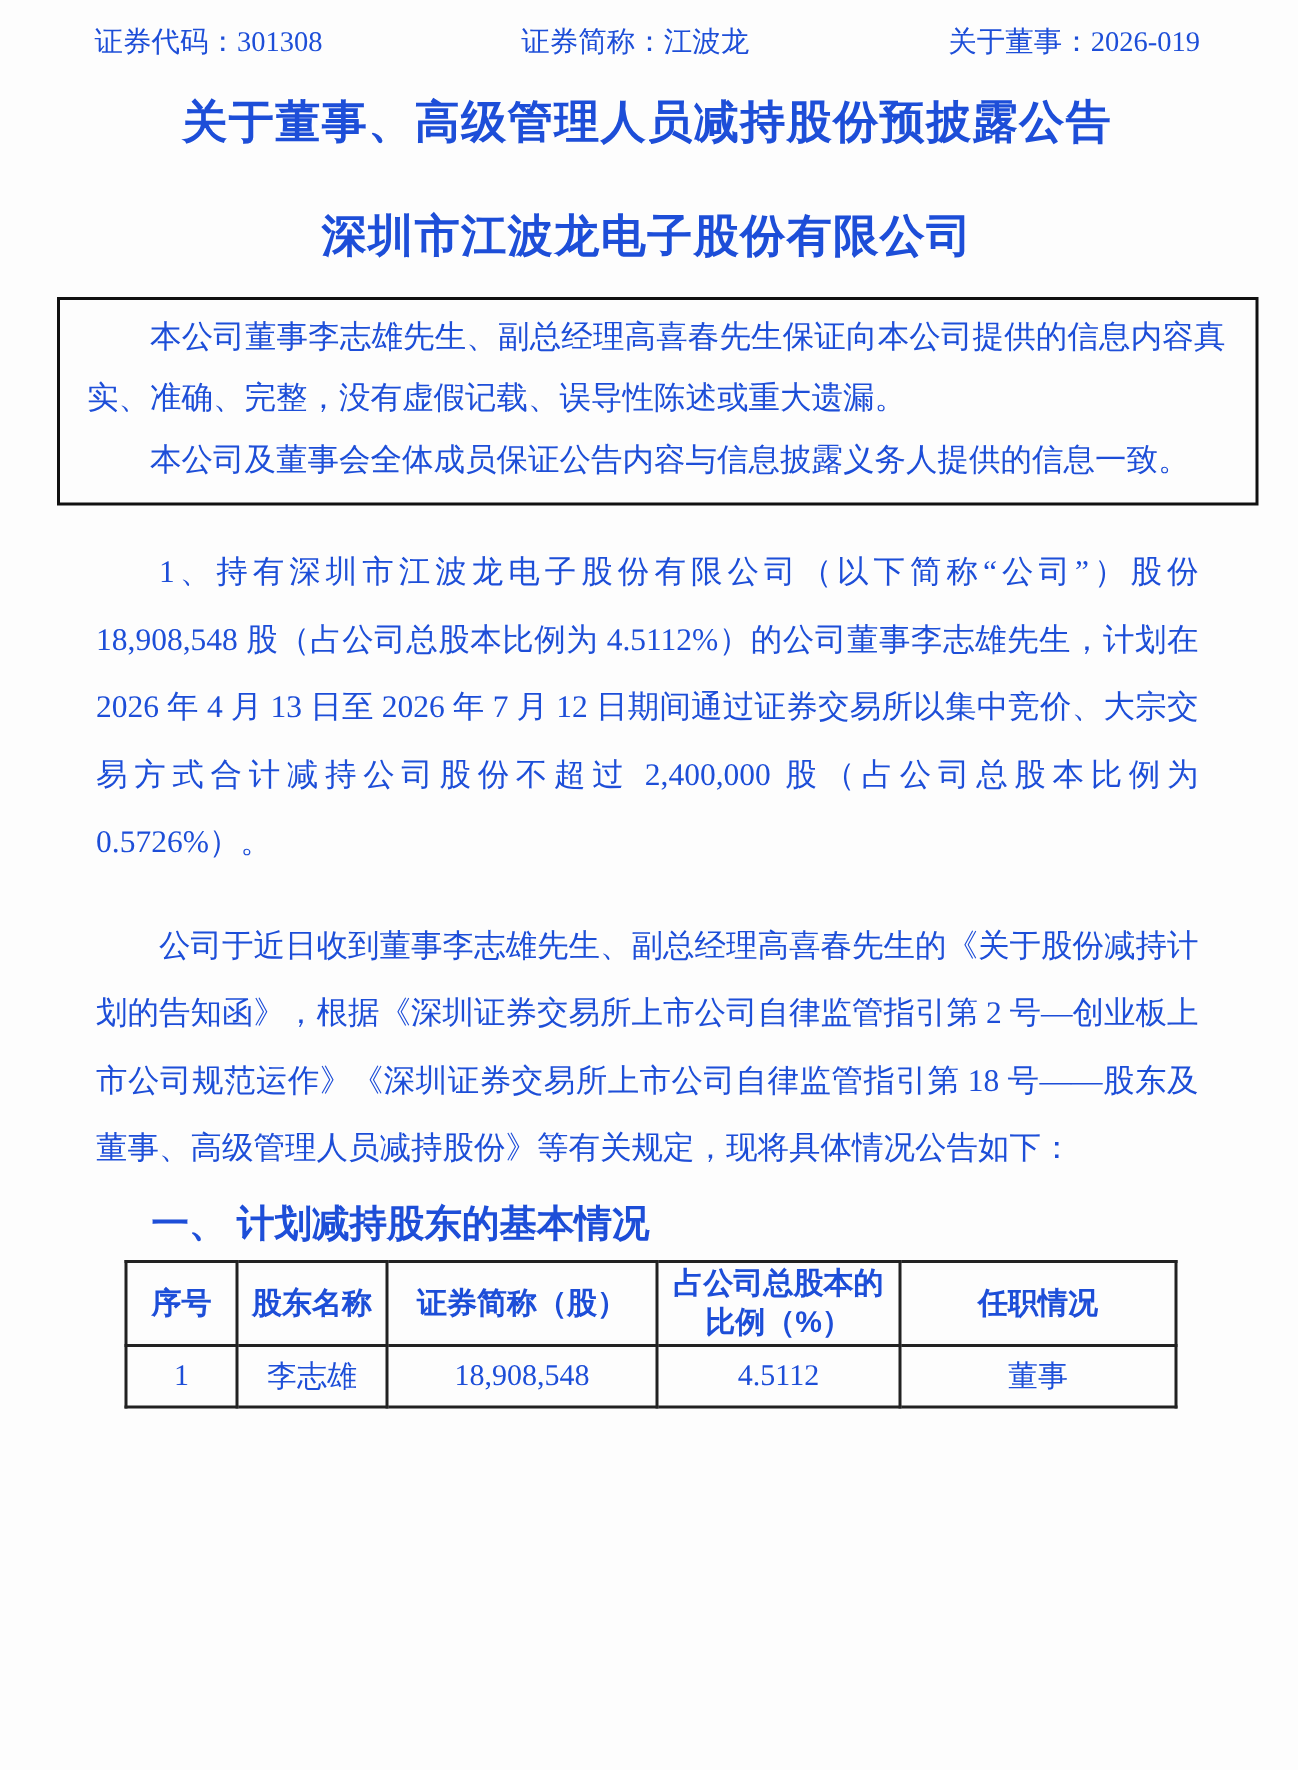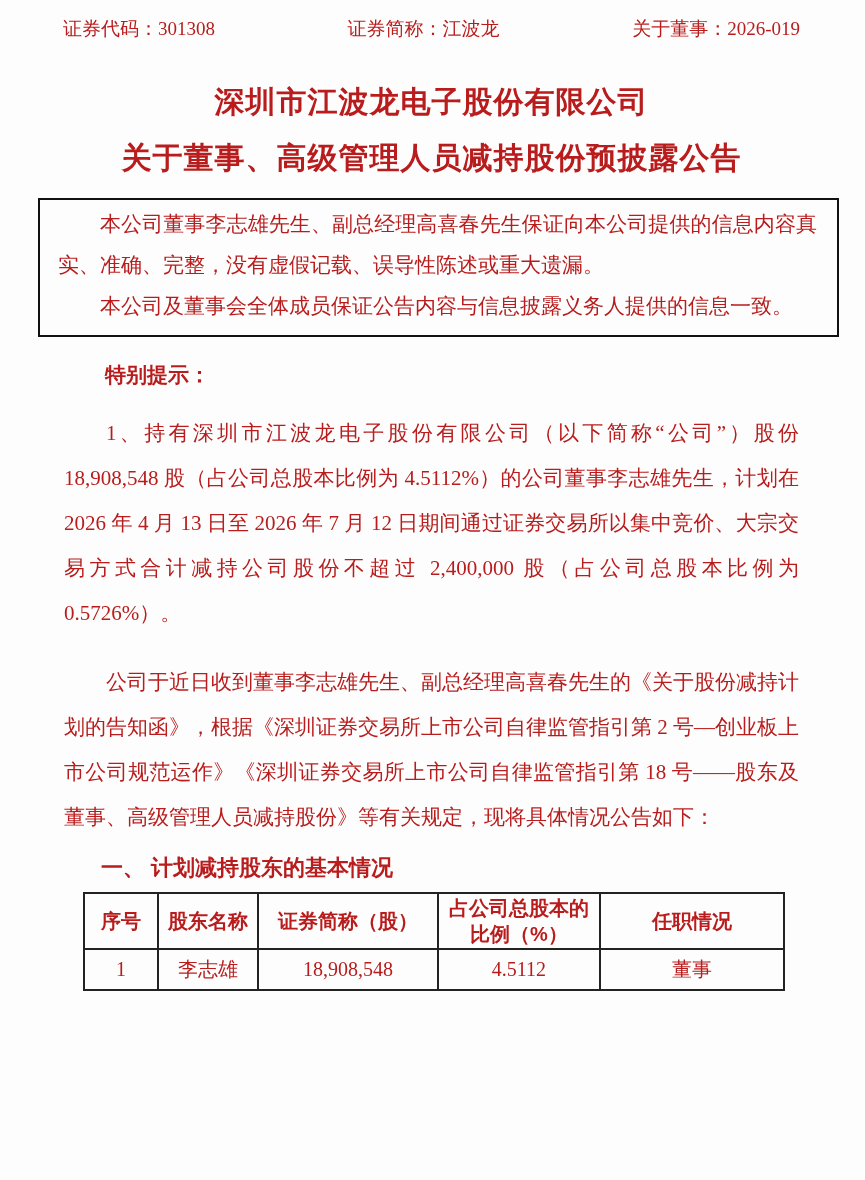--- a/index.html
+++ b/index.html
@@ -6,21 +6,21 @@
     margin: 0;
     padding: 0;
     background: #e8e8e8;
   }
   .page {
     position: relative;
     width: 865px;
     height: 1180px;
     margin: 0 auto;
     background: #fdfdfd;
-    color: #b91c1c;
+    color: #1d4ed8;
     overflow: hidden;
     font-family: "Liberation Serif", "DejaVu Serif", serif;
     box-sizing: border-box;
     padding: 16px 65px 0 63px;
   }
   
   .doc-header {
     display: flex;
     justify-content: space-between;
     align-items: baseline;
@@ -74,21 +74,21 @@
   }
   .body-para.p1 { margin-top: 22px; }
   .body-para.p2 { margin-top: 12px; }
   .body-para.p3 { margin-top: 24px; }
   
   .section-heading {
     margin: 14px 0 0 0;
     padding-left: 38px;
     font-family: "Liberation Sans", "DejaVu Sans", sans-serif;
     font-weight: bold;
-    font-size: 22px;
+    font-size: 25px;
     line-height: 28px;
   }
   
   table.shareholders {
     margin: 10px 0 0 20px;
     border-collapse: collapse;
     table-layout: fixed;
     width: 700px;
     font-size: 20px;
   }
@@ -117,29 +117,28 @@
 <body>
 
 <div class="page">
 
   <div class="doc-header">
     <span><span>证券代码：</span><span>301308</span></span>
     <span><span>证券简称：</span><span>江波龙</span></span>
     <span><span>关于董事：</span><span>2026-019</span></span>
   </div>
 
+  <h1 class="title subject">关于董事、高级管理人员减持股份预披露公告</h1>
   <h1 class="title company">深圳市江波龙电子股份有限公司</h1>
-  <h1 class="title subject">关于董事、高级管理人员减持股份预披露公告</h1>
 
   <div class="statement-box">
     <p>本公司董事李志雄先生、副总经理高喜春先生保证向本公司提供的信息内容真实、准确、完整，没有虚假记载、误导性陈述或重大遗漏。</p>
     <p>本公司及董事会全体成员保证公告内容与信息披露义务人提供的信息一致。</p>
   </div>
 
-  <p class="notice-label">特别提示：</p>
 
   <p class="body-para p1">1、持有深圳市江波龙电子股份有限公司（以下简称“公司”）股份 18,908,548 股（占公司总股本比例为 4.5112%）的公司董事李志雄先生，计划在 2026 年 4 月 13 日至 2026 年 7 月 12 日期间通过证券交易所以集中竞价、大宗交易方式合计减持公司股份不超过 2,400,000 股（占公司总股本比例为 0.5726%）。</p>
   <p class="body-para p3">公司于近日收到董事李志雄先生、副总经理高喜春先生的《关于股份减持计划的告知函》，根据《深圳证券交易所上市公司自律监管指引第 2 号—创业板上市公司规范运作》《深圳证券交易所上市公司自律监管指引第 18 号——股东及董事、高级管理人员减持股份》等有关规定，现将具体情况公告如下：</p>
 
   <h2 class="section-heading">一、 计划减持股东的基本情况</h2>
 
   <table class="shareholders">
     <colgroup>
       <col class="col-seq">
         <col class="col-name">

